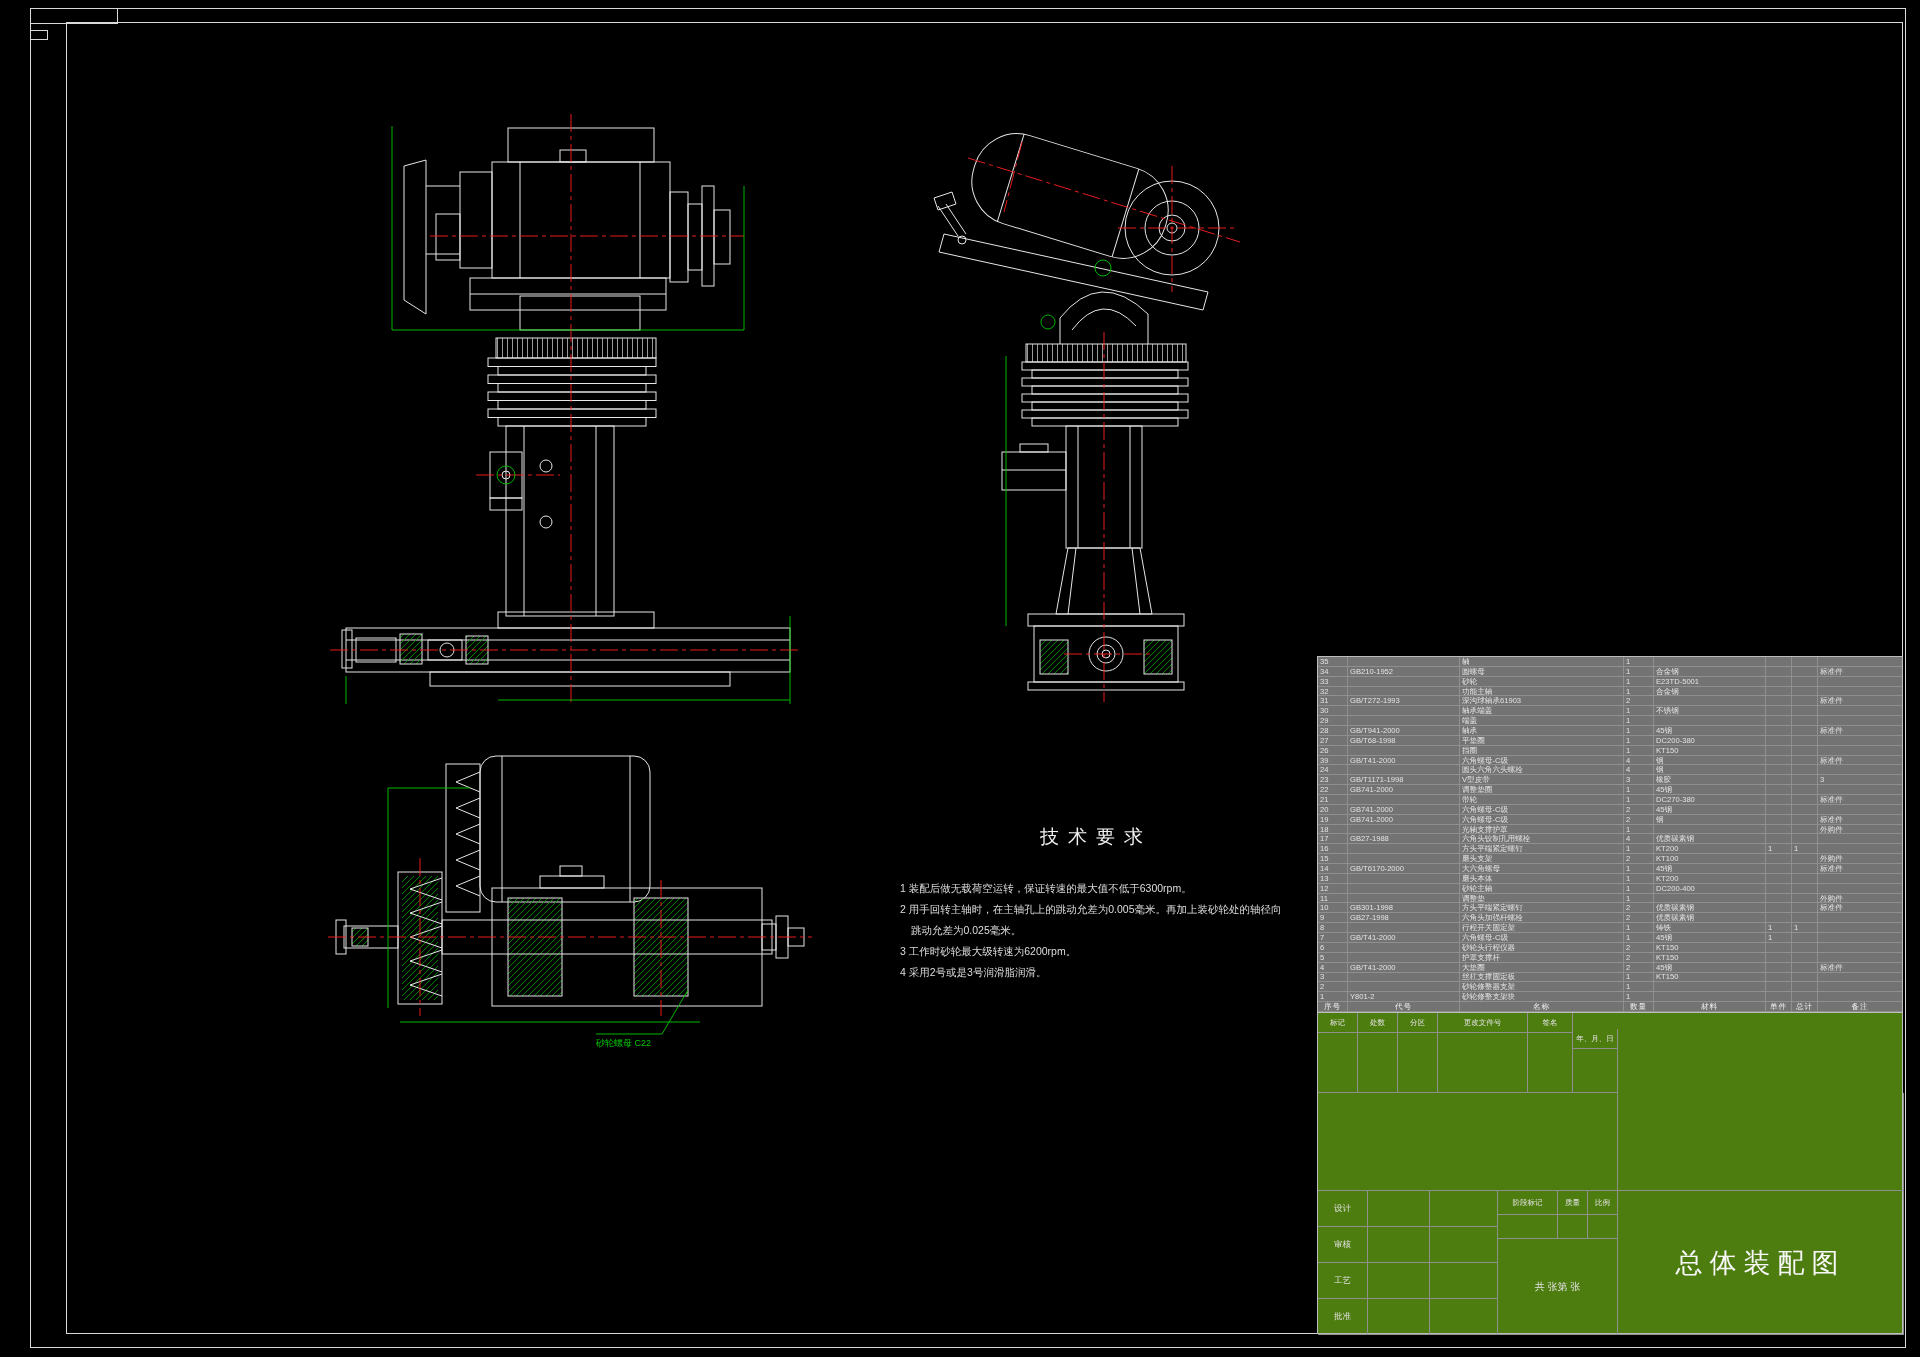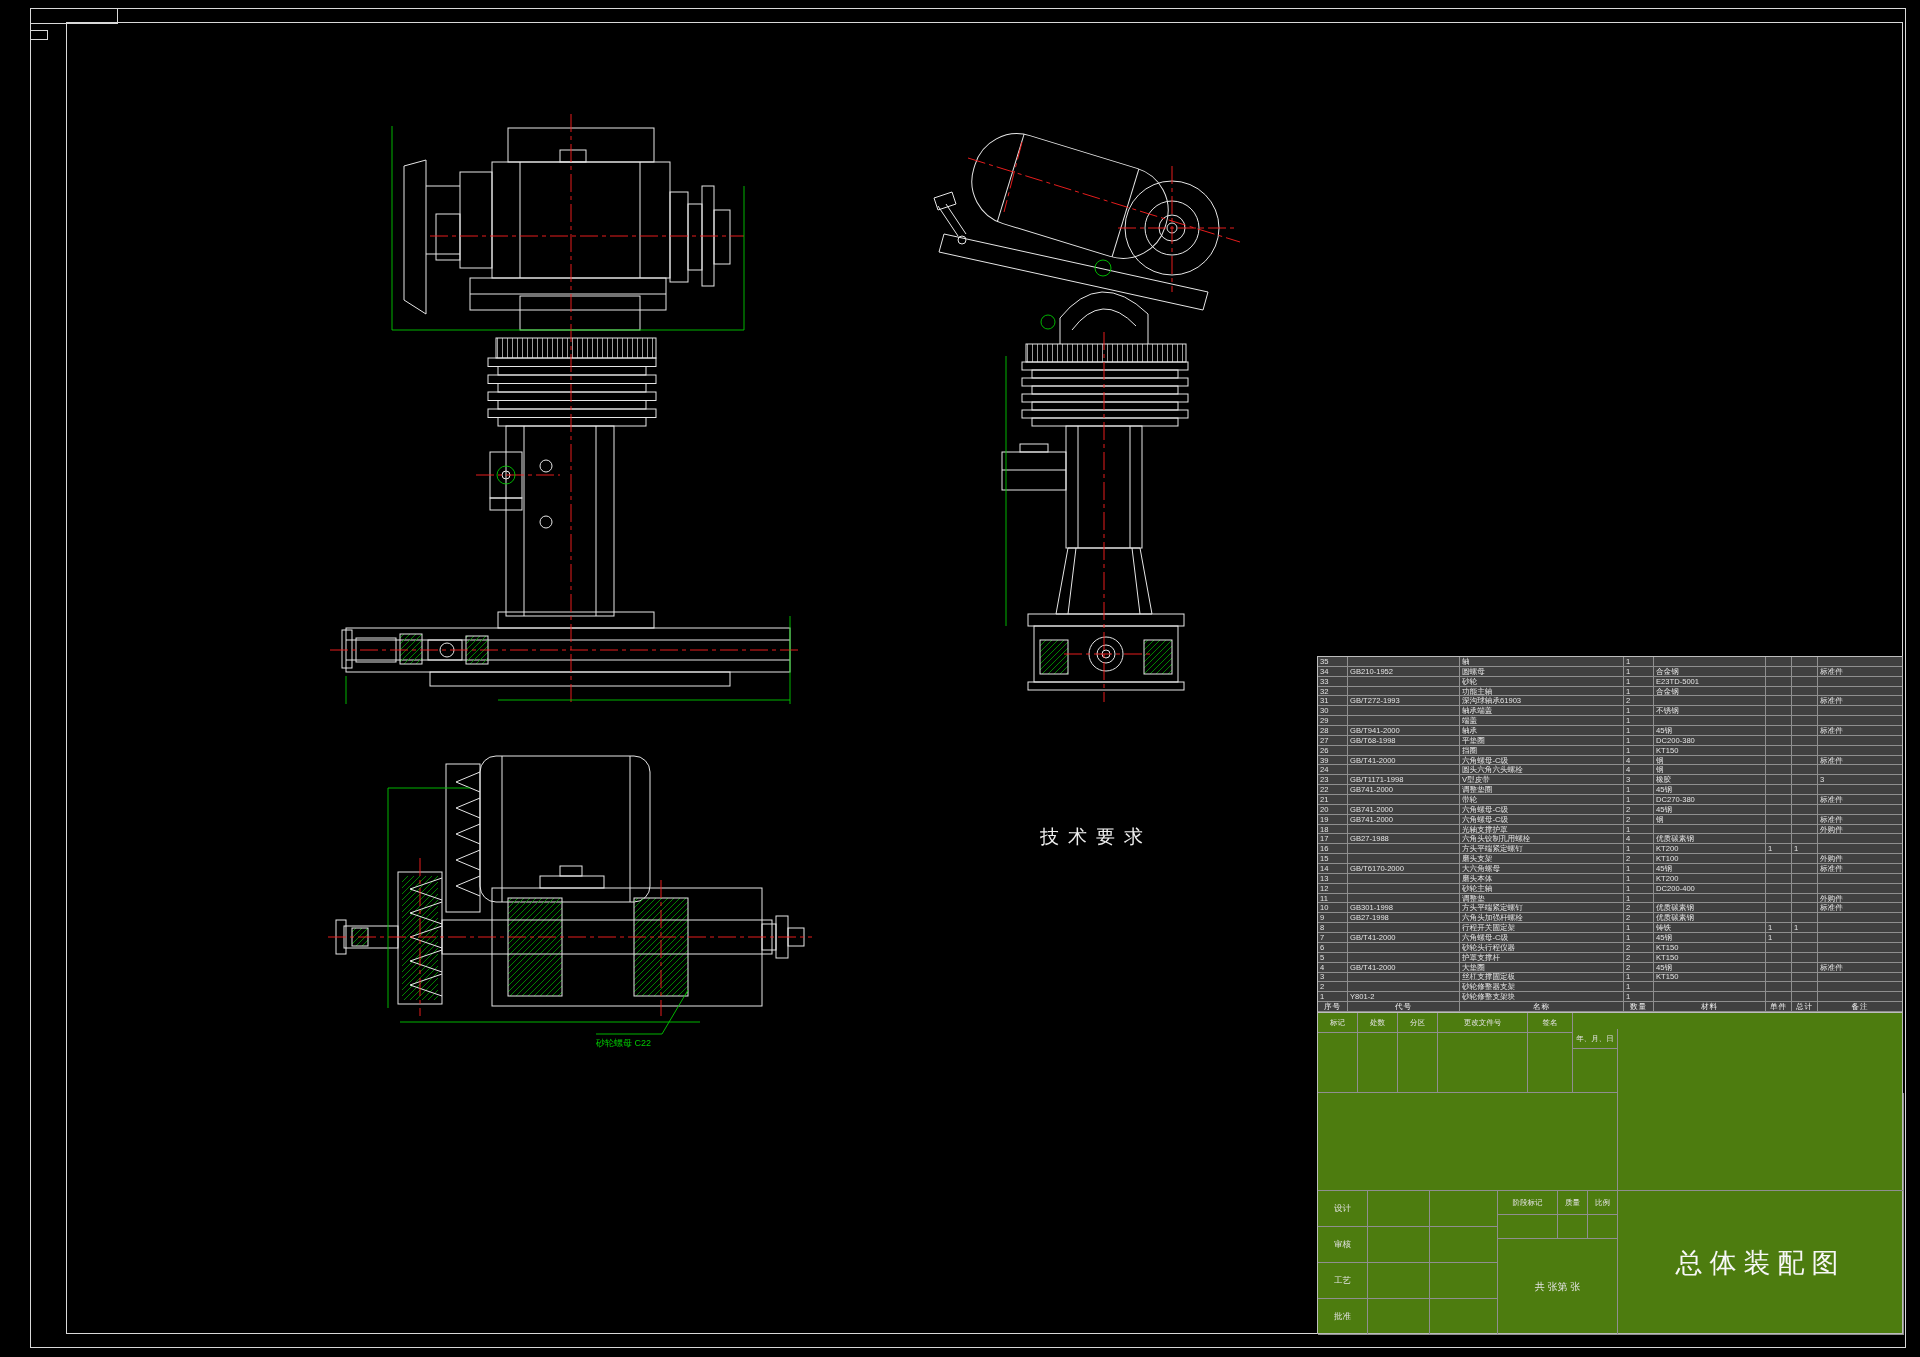--- a/index.html
+++ b/index.html
@@ -12,21 +12,21 @@
   .frame-inner{left:66px;top:22px;width:1837px;height:1312px;border:1.5px solid #d9d9d9}
   .corner-box{left:30px;top:8px;width:88px;height:16px;border:1px solid #d9d9d9}
   .corner-tick{left:30px;top:30px;width:18px;height:10px;border:1px solid #d9d9d9}
   svg.views{left:0;top:0;width:1920px;height:1357px;pointer-events:none}
   
   .tech{left:900px;top:824px;width:392px}
   .tech-title{text-align:center;font-size:19px;letter-spacing:9px;color:#efefef;margin-bottom:28px}
   .tech-item{font-size:10.5px;line-height:2.0;color:#dedede;padding-left:11px;text-indent:-11px}
   
   .bom{left:1317px;top:656px;width:586px;height:356px;display:flex;flex-direction:column;
-       border-left:1px solid #bdbdbd;border-top:1px solid #bdbdbd;border-right:1px solid #bdbdbd;background:#404040}
+       border-left:1px solid #bdbdbd;border-top:1px solid #bdbdbd;border-right:1px solid #bdbdbd;background:#737373}
   .bom-row{flex:1;display:grid;grid-template-columns:30px 112px 164px 30px 112px 26px 26px 1fr;
        border-bottom:1px solid #8f8f8f;min-height:0}
   .bom-row>div{border-right:1px solid #8f8f8f;font-size:7.6px;line-height:9px;display:flex;align-items:center;
        padding:0 2px;overflow:hidden;white-space:nowrap;color:#e3e3e3}
   .bom-row>div:last-child{border-right:none}
   .bom-row.hdr>div{justify-content:center;letter-spacing:1px;color:#f0f0f0}
   
   .tb{left:1317px;top:1012px;width:586px;height:322px;border:1px solid #bdbdbd;background:#4d7c0f}
   .tbc{position:absolute;border-right:1px solid #8f8f8f;border-bottom:1px solid #8f8f8f;
        font-size:7.5px;display:flex;align-items:center;justify-content:center;overflow:hidden;color:#e3e3e3}
@@ -215,20 +215,26 @@
     <line x1="388" y1="788" x2="388" y2="1008"></line>
     <line x1="388" y1="788" x2="470" y2="788"></line>
     <line x1="400" y1="1022" x2="700" y2="1022"></line>
     <path d="M688,990 L662,1034 L596,1034"></path>
   </g>
   <text x="596" y="1046" fill="#00c800" font-size="9">砂轮螺母 C22</text>
 </svg>
 
 <div class="abs tech">
   <div class="tech-title">技术要求</div>
+  <div id="tech-items">
+      <div class="tech-item">1 装配后做无载荷空运转，保证转速的最大值不低于6300rpm。</div>
+      <div class="tech-item">2 用手回转主轴时，在主轴孔上的跳动允差为0.005毫米。再加上装砂轮处的轴径向跳动允差为0.025毫米。</div>
+      <div class="tech-item">3 工作时砂轮最大级转速为6200rpm。</div>
+      <div class="tech-item">4 采用2号或是3号润滑脂润滑。</div>
+    </div>
 </div>
 
 <div class="abs bom" id="bom">
     <div class="bom-row">
       <div>35</div>
       <div></div>
       <div>轴</div>
       <div>1</div>
       <div></div>
       <div></div>

